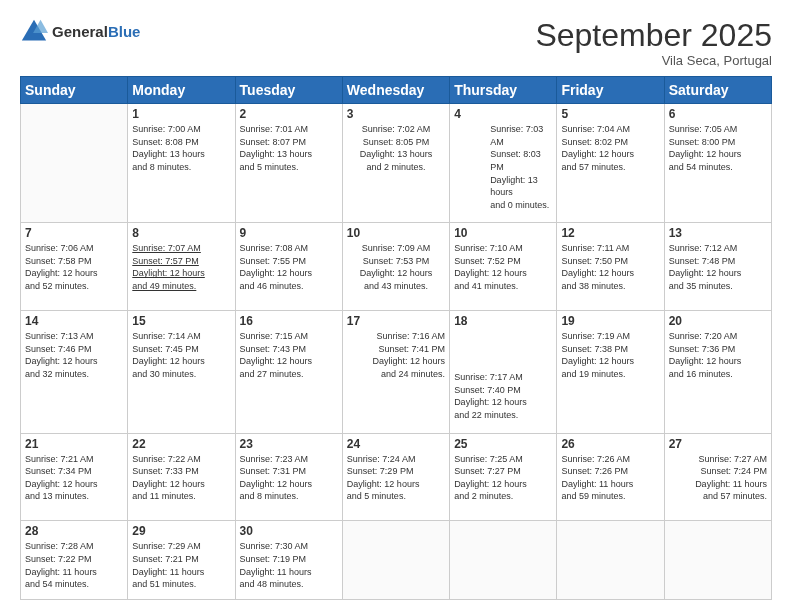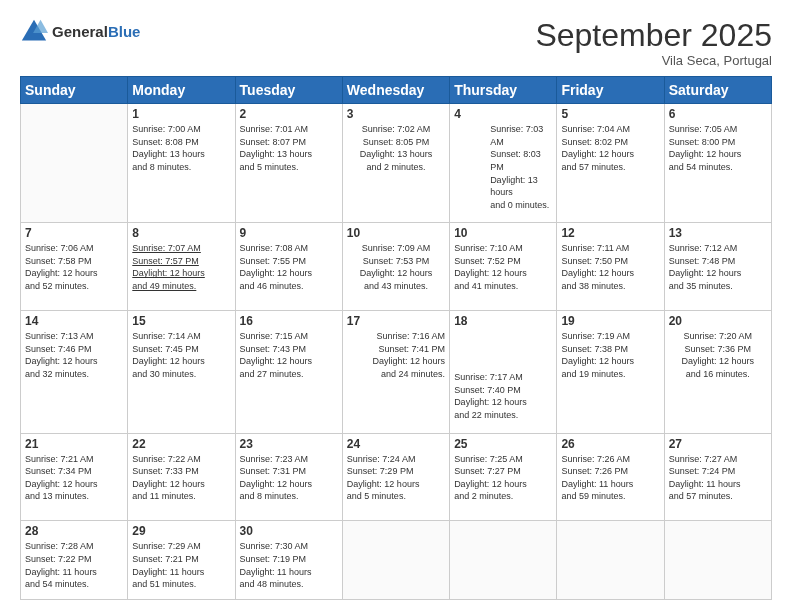--- a/index.html
+++ b/index.html
@@ -270,21 +270,21 @@
           </td>
           <td>
             <span class="day-num">19</span>
             <div class="day-info" style="white-space: pre-line;">Sunrise: 7:19 AM
 Sunset: 7:38 PM
 Daylight: 12 hours
 and 19 minutes.</div>
           </td>
           <td>
             <span class="day-num">20</span>
-            <div class="day-info" style="white-space: pre-line; text-align: center;">Sunrise: 7:20 AM
+            <div class="day-info" style="white-space: pre-line;">Sunrise: 7:20 AM
 Sunset: 7:36 PM
 Daylight: 12 hours
 and 16 minutes.</div>
           </td>
         </tr>
         <tr>
           <td>
             <span class="day-num">21</span>
             <div class="day-info" style="white-space: pre-line;">Sunrise: 7:21 AM
 Sunset: 7:34 PM
@@ -321,21 +321,21 @@
           </td>
           <td>
             <span class="day-num">26</span>
             <div class="day-info" style="white-space: pre-line;">Sunrise: 7:26 AM
 Sunset: 7:26 PM
 Daylight: 11 hours
 and 59 minutes.</div>
           </td>
           <td>
             <span class="day-num">27</span>
-            <div class="day-info" style="white-space: pre-line;">Sunrise: 7:27 AM
+            <div class="day-info" style="white-space: pre-line; text-align: right;">Sunrise: 7:27 AM
 Sunset: 7:24 PM
 Daylight: 11 hours
 and 57 minutes.</div>
           </td>
         </tr>
         <tr class="last-row">
           <td>
             <span class="day-num">28</span>
             <div class="day-info" style="white-space: pre-line;">Sunrise: 7:28 AM
 Sunset: 7:22 PM

